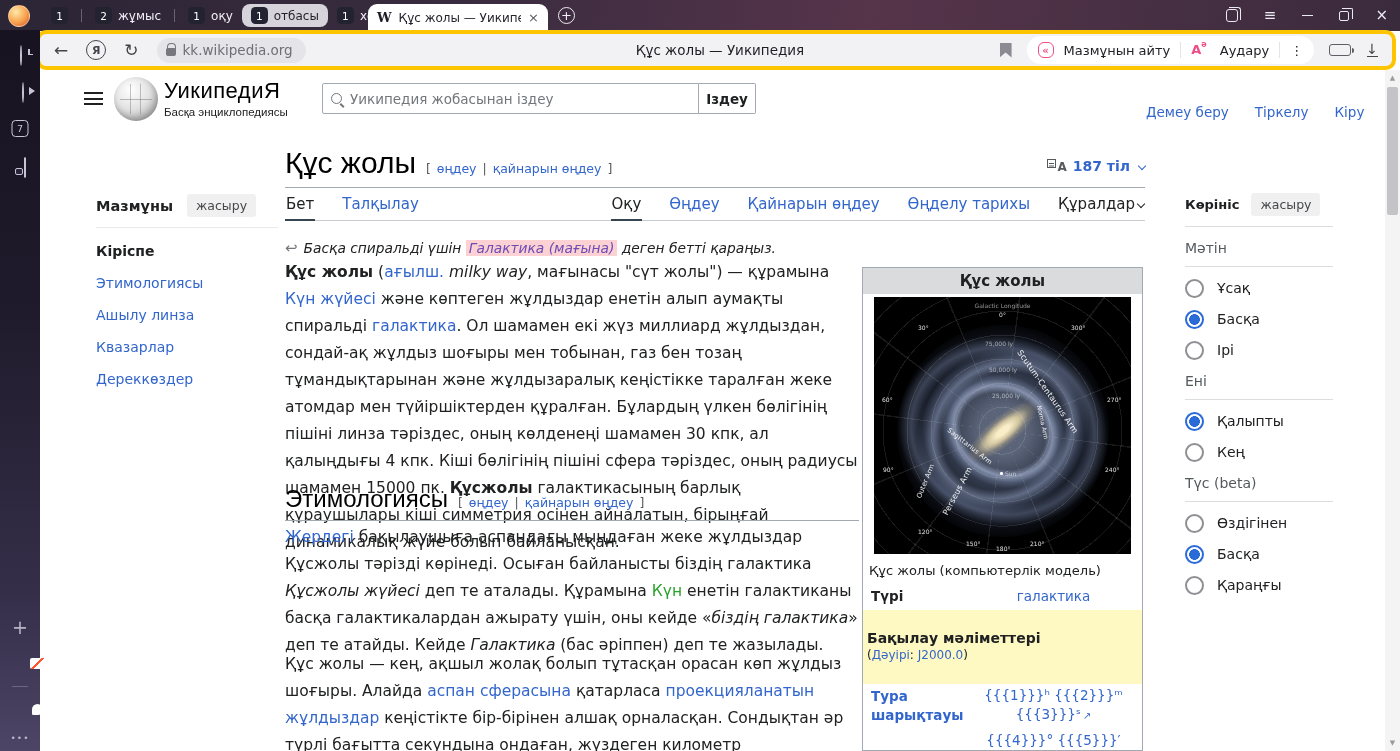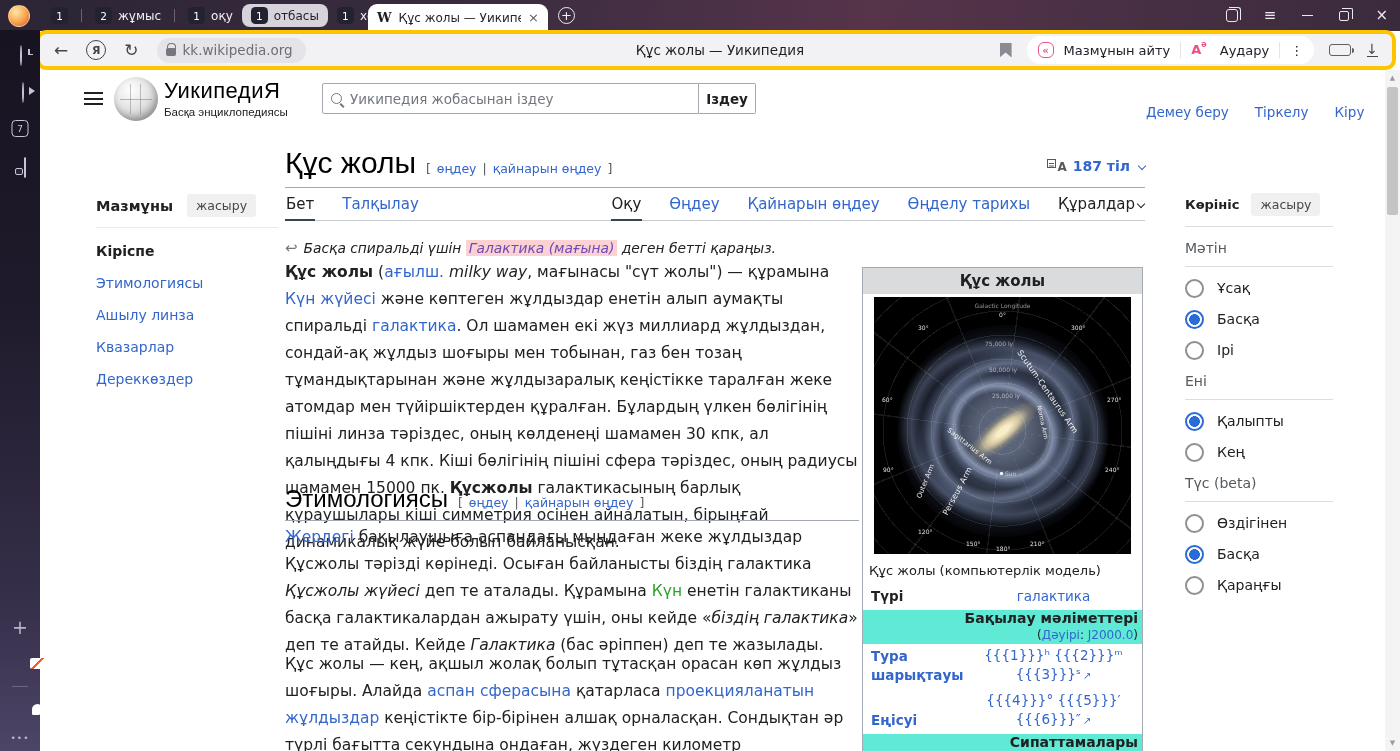--- a/index.html
+++ b/index.html
@@ -176,21 +176,21 @@
 
   
   #ibox{position:absolute;left:862px;top:267px;width:281px;height:484px;border:1px solid #a2a9b1;
         background:#fff;font-size:13.5px}
   .ib-title{background:#dadbdc;font-weight:bold;font-size:15px;text-align:center;padding:4px 2px}
   .ib-img{position:relative;width:257px;height:257px;margin:3px auto 0;background:#000;overflow:hidden}
   .ib-caption{text-align:left;font-size:13px;padding:9px 6px 7px}
   .ib-row{display:flex;padding:2px 8px 4px;align-items:flex-end}
   .ib-row .lbl{width:102px;flex:none;font-weight:bold;line-height:19px}
   .ib-row .val{flex:1;text-align:center;line-height:19px}
-  .ib-sec{background:#5eead4;text-align:right;padding:0 4px;font-weight:bold;font-size:14px;line-height:17px}
+  .ib-sec{background:#fef9c3;text-align:left;padding:20px 4px;font-weight:bold;font-size:14px;line-height:17px}
   .ib-sec .sub{font-weight:normal;font-size:12px;color:#202122}
   .ext{font-size:10px;margin-left:2px}
 
   
   .g-halo{position:absolute;left:50%;top:52%;width:212px;height:212px;transform:translate(-50%,-50%);border-radius:50%;
       background:radial-gradient(circle,rgba(165,182,220,.55) 0 16%,rgba(125,145,190,.38) 38%,rgba(92,112,162,.2) 58%,rgba(60,75,115,.08) 70%,transparent 76%)}
   .g-arm{position:absolute;left:50%;top:52%;border-radius:50%}
   .g-a1{width:150px;height:128px;transform:translate(-50%,-50%) rotate(28deg);
       background:radial-gradient(closest-side,transparent 58%,rgba(190,205,240,.55) 68%,rgba(150,170,215,.22) 78%,transparent 86%)}
   .g-a2{width:205px;height:182px;transform:translate(-50%,-50%) rotate(-38deg);

